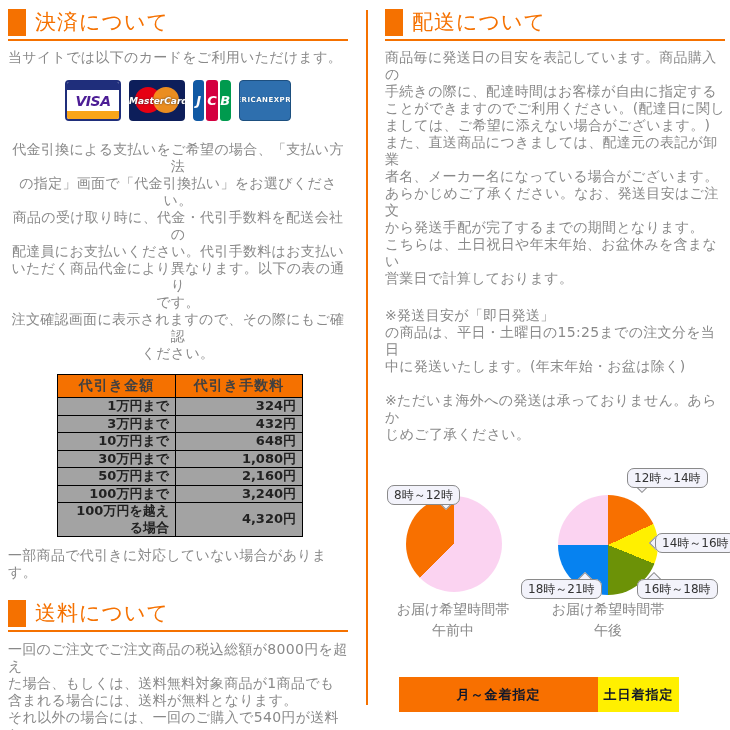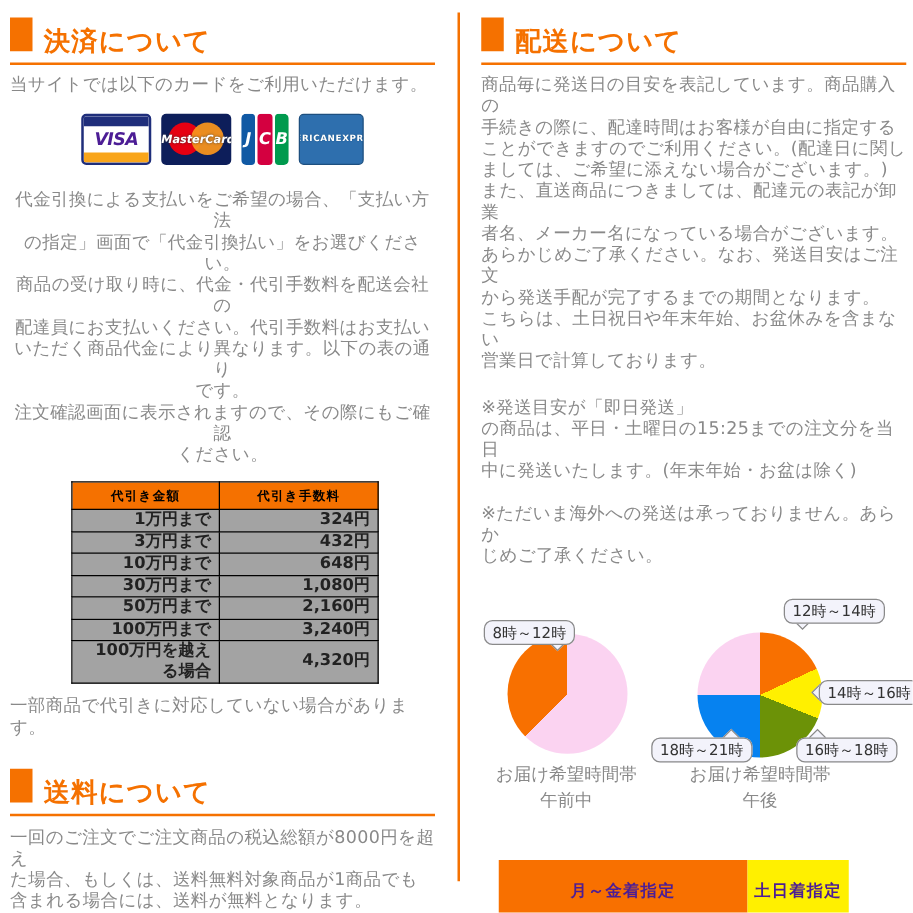--- a/index.html
+++ b/index.html
@@ -7,21 +7,21 @@
     font-family:"DejaVu Sans","Liberation Sans",sans-serif; }
   .page { position:relative; width:730px; height:730px; background:#fff; }
 
   .col { position:absolute; top:8px; }
   .col-left  { left:8px;   width:340px; }
   .col-right { left:385px; width:340px; }
   .vdivider { position:absolute; left:366px; top:10px; width:2px; height:695px; background:#f57100; }
 
   .sec-header { display:flex; align-items:center; border-bottom:2px solid #f57100; padding-bottom:3px; }
   .sec-square { width:18px; height:27px; background:#f57100; margin-right:9px; flex:0 0 auto; }
-  .sec-title  { color:#f57100; font-size:21px; font-weight:bold; letter-spacing:1px; line-height:28px;margin-top:11px; }
+  .sec-title  { color:#f57100; font-size:21px; font-weight:normal; letter-spacing:1px; line-height:28px; }
 
   .body-text { color:#898989; font-size:14px; line-height:17px; white-space:pre-line; letter-spacing:0.3px; }
   .intro { margin-top:8px; }
   .p-cod { margin-top:20px;text-align:center; }
   .note-cod { margin-top:10px; }
   .hdr-fee { margin-top:18px; }
   .p-fee { margin-top:9px; }
   .p-delivery { margin-top:8px; }
   .note1 { margin-top:20px; }
   .note2 { margin-top:17px; }
@@ -43,21 +43,21 @@
   .jcb-bar { width:12px; height:41px; border-radius:3px; color:#fff; font-weight:bold; font-style:italic;
     font-size:13px; display:flex; align-items:center; justify-content:center; }
   .jcb-j { background:#1059a4; } .jcb-c { background:#d40040; } .jcb-b { background:#009a4e; }
   .card-amex { width:52px; height:41px; background:#2e6fae; border:1px solid #1d4f7f;
     display:flex; flex-direction:row; align-items:center; justify-content:center; }
   .amex-line { color:#ffffff; font-weight:bold; font-size:7px; letter-spacing:0.5px; line-height:9px;
     text-shadow:0 0 1px #174a73; }
 
   
   .cod-table { border-collapse:collapse; margin:12px 0 0 49px; }
-  .cod-table th { background:#f57100; color:#000000; border:1px solid #000; font-size:10px;
+  .cod-table th { background:#f57100; color:#404040; border:1px solid #000; font-size:14px;
     font-weight:bold; padding:2px 0; height:22px; letter-spacing:1px; }
   .cod-table th.c1 { width:118px; } .cod-table th.c2 { width:127px; }
   .cod-table td { background:#a3a3a3; border:1px solid #000; font-size:13px; font-weight:bold;
     color:#222; text-align:right; padding:0 6px; line-height:16.5px; }
 
   
   .chart-area { position:relative; margin-top:6px; height:315px; width:345px; }
   .pie { position:absolute; border-radius:50%; z-index:1; }
   .pie-am { left:21px; top:47px; width:96px; height:96px; }
   .pie-pm { left:173px; top:46px; width:100px; height:100px; }
@@ -70,22 +70,22 @@
   .tail { position:absolute; z-index:0; width:10px; height:10px; background:#f3f3fb;
     border:1px solid #8a8a8a; transform:rotate(45deg); }
   .co-8-12  { left:2px;   top:35px; }  .co-8-12  .tail { left:54px; bottom:-4px; }
   .co-12-14 { left:242px; top:18px; }  .co-12-14 .tail { left:10px; bottom:-4px; }
   .co-14-16 { left:270px; top:83px; }  .co-14-16 .tail { left:-4px; top:6px; }
   .co-16-18 { left:252px; top:129px; } .co-16-18 .tail { left:12px; top:-4px; }
   .co-18-21 { left:136px; top:129px; } .co-18-21 .tail { right:12px; top:-4px; }
 
   
   .week-bar { position:absolute; left:14px; top:228px; width:280px; height:51px; display:flex; z-index:1; }
-  .week-seg { height:49px; display:flex; align-items:center; justify-content:center;
-    font-size:13px; font-weight:bold; color:#4c1d95; letter-spacing:1px; }
+  .week-seg { height:35px; display:flex; align-items:center; justify-content:center;
+    font-size:13px; font-weight:bold; color:#0f172a; letter-spacing:1px; }
 </style>
 </head>
 <body>
 
 <div class="page">
 
   <div class="vdivider"></div>
 
   <div class="col col-left">
 

